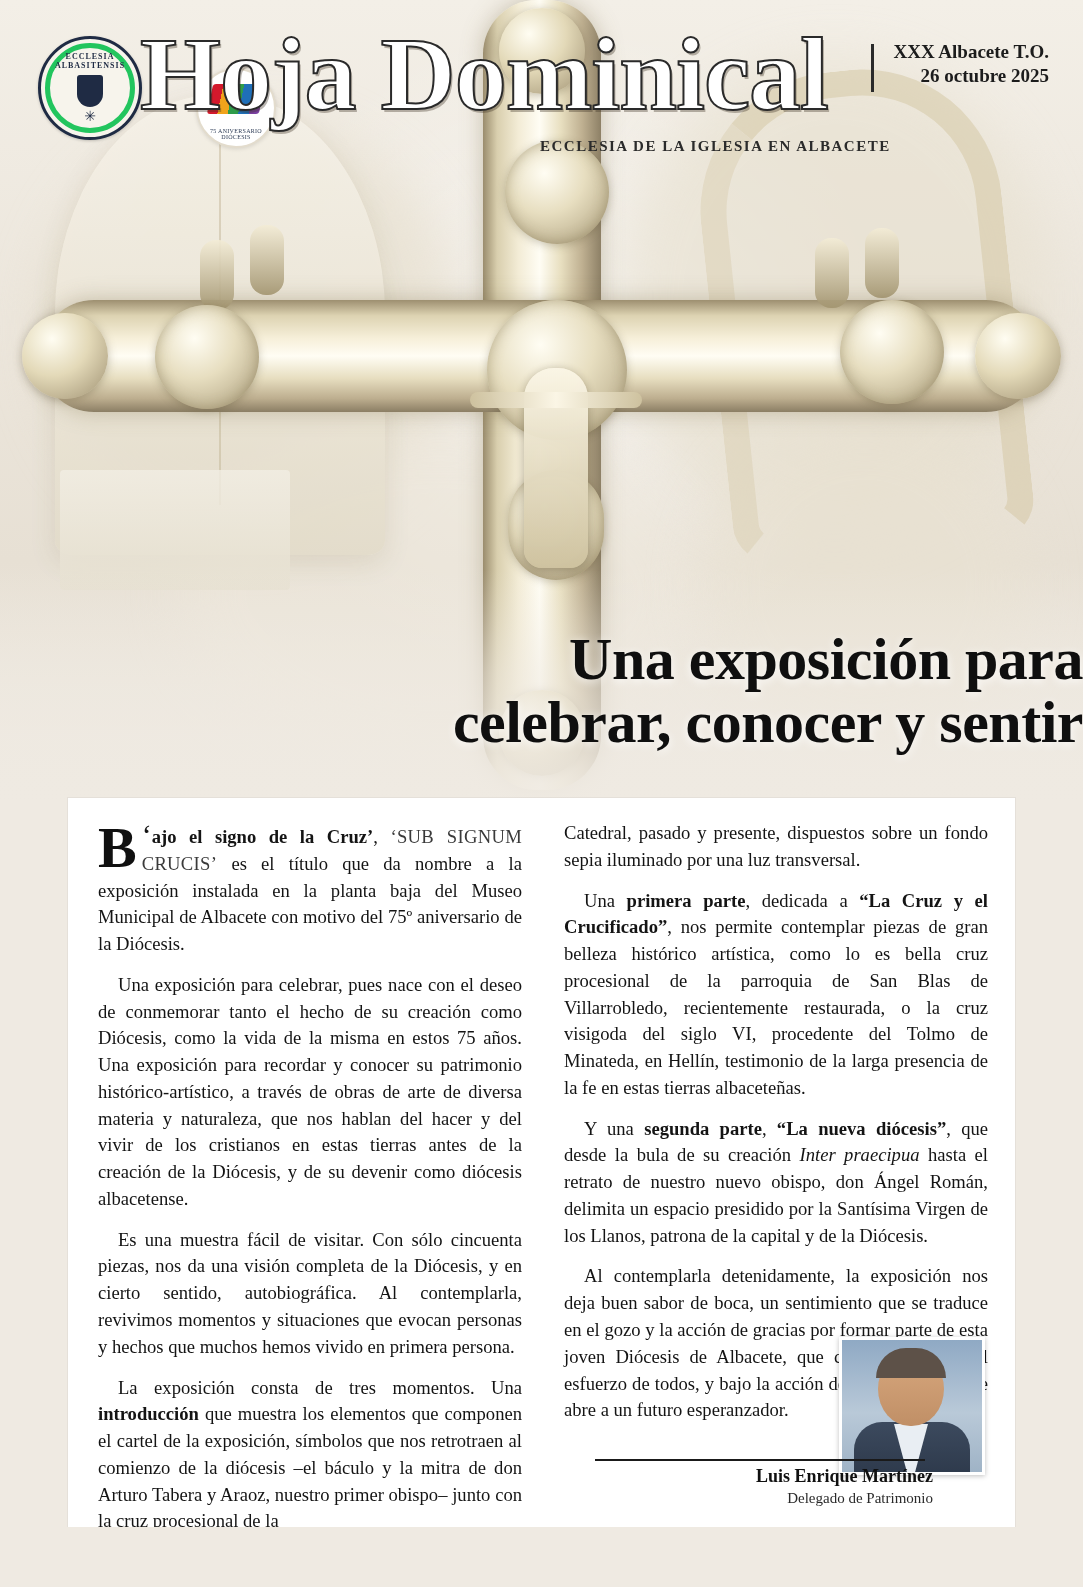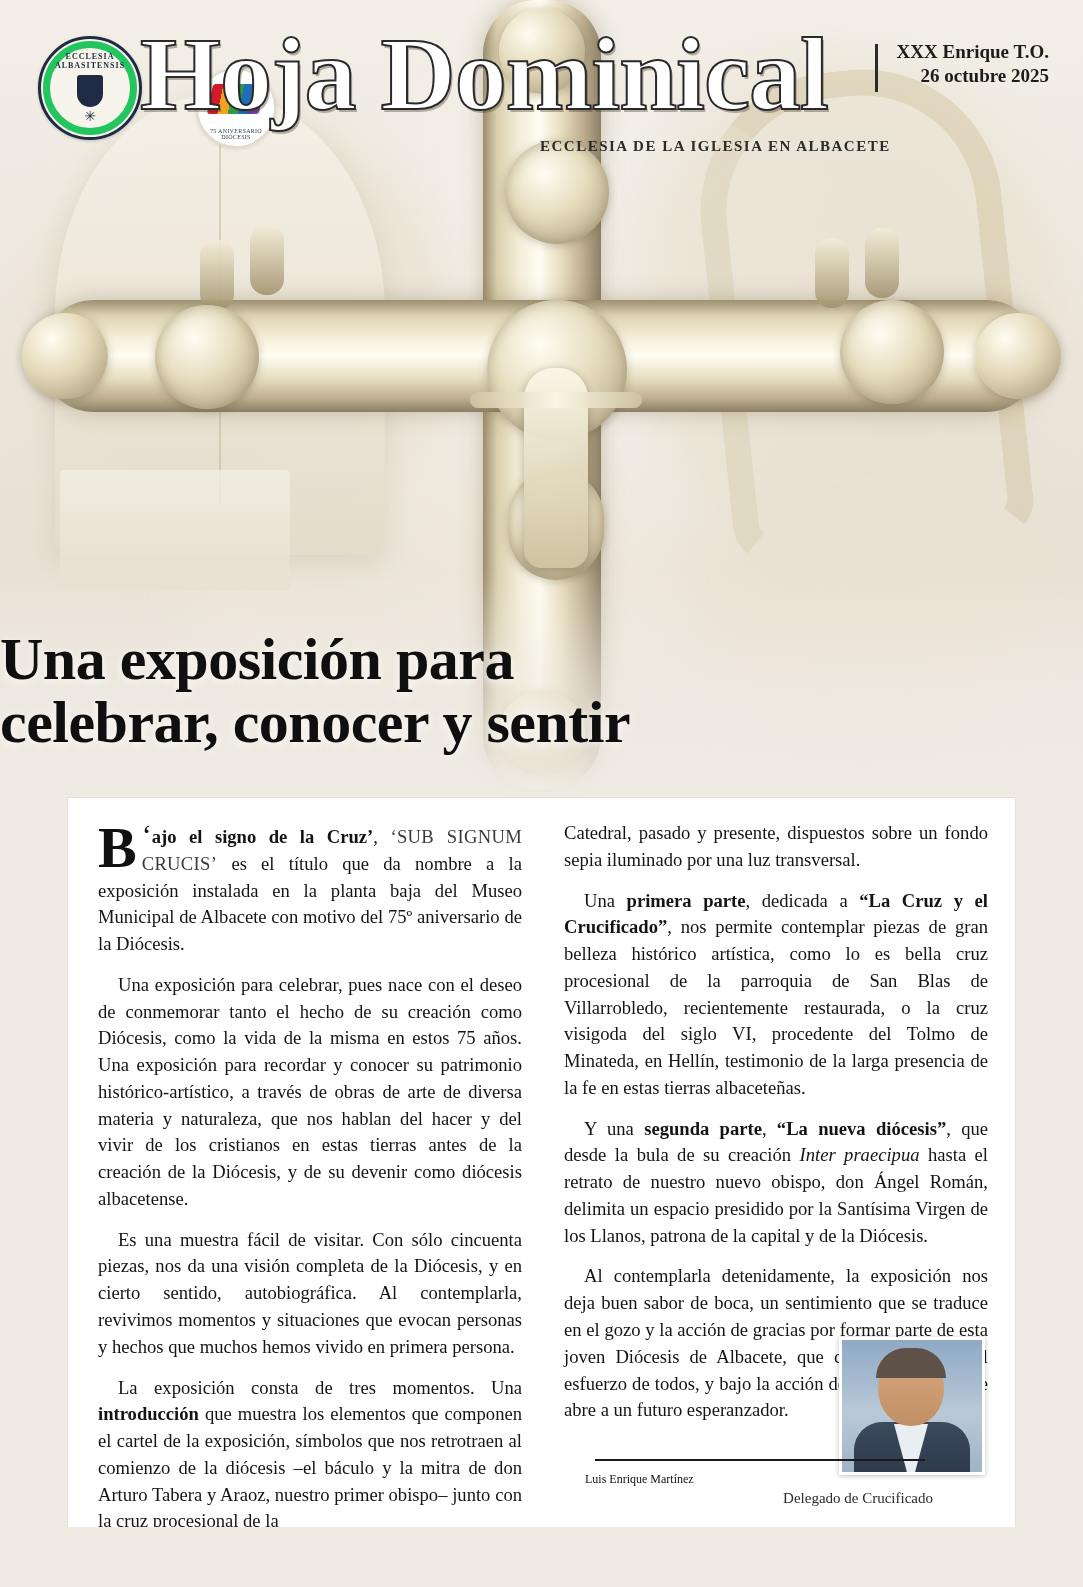--- a/index.html
+++ b/index.html
@@ -112,21 +112,21 @@
 
   
   .masthead{position:absolute;left:0;top:0;width:1083px;height:170px;}
   .seal{
     position:absolute;left:38px;top:36px;width:98px;height:98px;border-radius:50%;
     border:3px solid #1f2b44;background:#f7f4ec;
     display:flex;align-items:center;justify-content:center;
     box-shadow:0 1px 3px rgba(0,0,0,.2);
   }
   .seal .ring{
-    width:80px;height:80px;border-radius:50%;border:7px solid #22c55e;
+    width:80px;height:80px;border-radius:50%;border:5px solid #22c55e;
     display:flex;align-items:center;justify-content:center;position:relative;
   }
   .seal .seal-text{
     position:absolute;top:4px;left:0;right:0;text-align:center;
     font-size:8px;letter-spacing:1px;color:#1f2b44;font-weight:bold;
   }
   .seal .seal-sub{
     position:absolute;bottom:3px;left:0;right:0;text-align:center;
     font-size:14px;color:#1f2b44;
   }
@@ -160,21 +160,21 @@
   .issue{
     position:absolute;right:34px;top:40px;text-align:right;
     color:#1c1c1c;font-weight:bold;font-size:19px;line-height:1.25;
   }
   .issue .rule{
     position:absolute;left:-22px;top:4px;width:3px;height:48px;background:#2a2a2a;
   }
 
   
   .headline{
-    position:absolute;left:0;top:628px;width:1083px;text-align:left;
+    position:absolute;left:0;top:628px;width:1083px;text-align:right;
     font-size:60px;line-height:1.05;font-weight:bold;color:#0f0f0f;
     letter-spacing:-.5px;
     text-shadow:0 2px 10px rgba(255,255,255,.9);
   }
 
   
   .article{
     position:absolute;left:68px;top:798px;width:947px;height:729px;
     background:#ffffff;
     box-shadow:0 0 0 1px rgba(0,0,0,.04);
@@ -220,22 +220,22 @@
     background:linear-gradient(180deg,#3c4a5e 0%, #2e3a4c 100%);
   }
   .ph-shirt{
     position:absolute;left:52px;top:84px;width:34px;height:48px;background:#e9eef3;
     clip-path:polygon(0 0,100% 0,62% 100%,38% 100%);
   }
   .author-rule{
     position:absolute;left:10px;bottom:48px;width:330px;height:2px;background:#1a1a1a;
   }
   .author-name{
-    position:absolute;left:0;bottom:22px;width:348px;text-align:left;
-    font-size:12px;font-weight:normal;color:#101010;
+    position:absolute;left:0;bottom:22px;width:348px;text-align:right;
+    font-size:18px;font-weight:bold;color:#101010;
   }
   .author-role{
     position:absolute;left:0;bottom:2px;width:348px;text-align:right;
     font-size:15px;color:#2a2a2a;
   }
 
   
   .page-bottom{
     position:absolute;left:0;top:1527px;width:1083px;height:60px;background:#efeae2;
   }
@@ -289,21 +289,21 @@
   <div class="logo75">
     <div class="bars"></div>
     <div class="cap">75 ANIVERSARIO DIÓCESIS</div>
   </div>
 
   <div class="masthead-title">Hoja Dominical</div>
   <div class="masthead-sub">ECCLESIA DE LA IGLESIA EN ALBACETE</div>
 
   <div class="issue">
     <span class="rule"></span>
-    <div>XXX Enrique T.O.</div>
+    <div>XXX Albacete T.O.</div>
     <div>26 octubre 2025</div>
   </div>
 </div>
 
 <div class="headline">
   <div>Una exposición para</div>
   <div>celebrar, conocer y sentir</div>
 </div>
 
 <div class="article">
@@ -334,17 +334,17 @@
 
   <div class="author">
     <div class="author-photo">
       <div class="ph-body"></div>
       <div class="ph-shirt"></div>
       <div class="ph-head"></div>
       <div class="ph-hair"></div>
     </div>
     <div class="author-rule"></div>
     <div class="author-name">Luis Enrique Martínez</div>
-    <div class="author-role">Delegado de Crucificado</div>
+    <div class="author-role">Delegado de Patrimonio</div>
   </div>
 </div>
 
 <div class="page-bottom"></div>
 
 </body></html>

